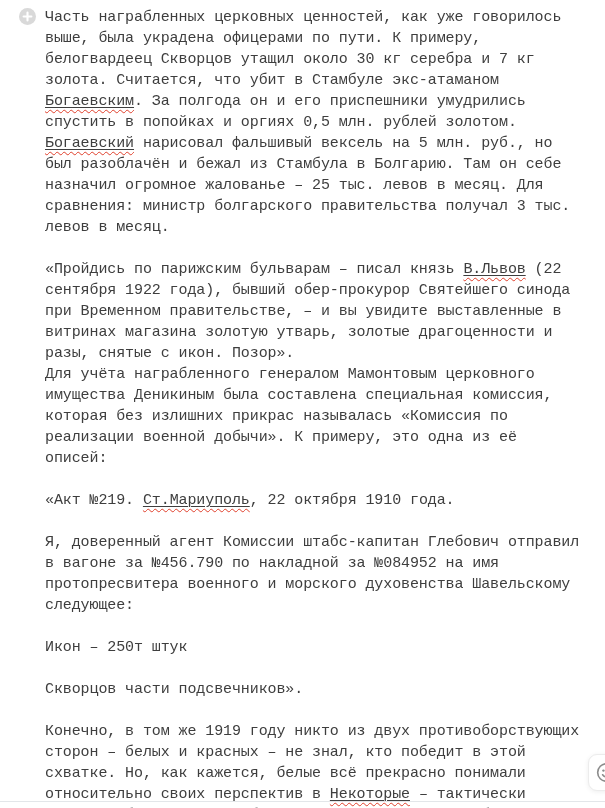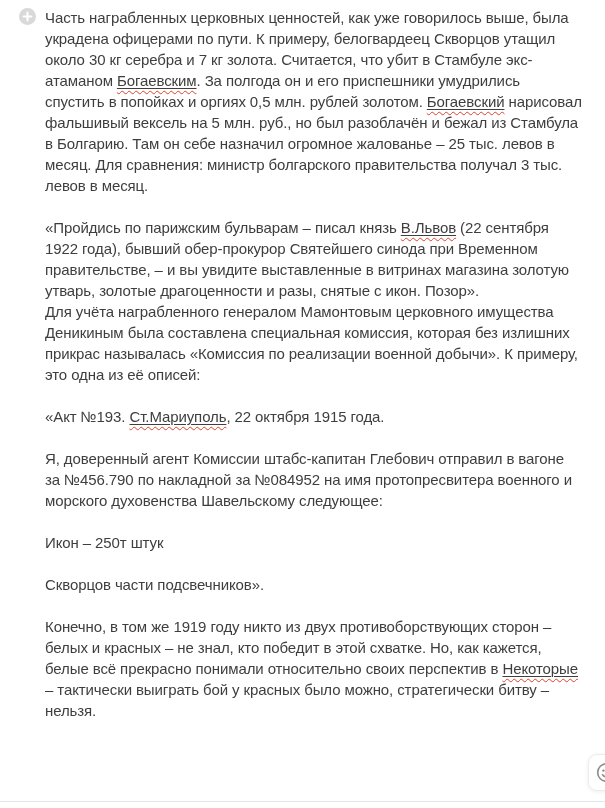--- a/index.html
+++ b/index.html
@@ -16,21 +16,21 @@
     left: 45px;
     top: 0;
     width: 538px;
     padding-top: 7px;
     font-size: 15px;
     line-height: 21px;
     letter-spacing: -0.1px;
     color: #3e3e3e;
     cursor: text;
   }
-  .article p { margin: 0 0 21px 0; }
+  .article p { margin: 0 0 21px 0; font-family: Liberation Mono, monospace; }
   .flagged-solid {
     text-decoration: underline solid currentColor 1px;
     text-underline-offset: 2px;
   }
   .flagged-wavy {
     text-decoration: underline wavy #e0402c 1px;
     text-underline-offset: 4px;
   }
   .add-block {
     position: absolute;
@@ -78,21 +78,21 @@
       <svg width="17" height="17" viewBox="0 0 17 17">
         <circle cx="8.5" cy="8.5" r="8.5" fill="#d9d9d9"></circle>
         <path d="M8.5 4.6 V12.4 M4.6 8.5 H12.4" stroke="#ffffff" stroke-width="2.1" stroke-linecap="round"></path>
       </svg>
     </span>
   </button>
 
   <div class="article">
       <p><span>Часть награбленных церковных ценностей, как уже говорилось выше, была украдена офицерами по пути. К примеру, белогвардеец Скворцов утащил около 30 кг серебра и 7 кг золота. Считается, что убит в Стамбуле экс-атаманом </span><span class="flagged-solid"><span class="flagged-wavy">Богаевским</span></span><span>. За полгода он и его приспешники умудрились спустить в попойках и оргиях 0,5 млн. рублей золотом. </span><span class="flagged-solid"><span class="flagged-wavy">Богаевский</span></span><span> нарисовал фальшивый вексель на 5 млн. руб., но был разоблачён и бежал из Стамбула в Болгарию. Там он себе назначил огромное жалованье – 25 тыс. левов в месяц. Для сравнения: министр болгарского правительства получал 3 тыс. левов в месяц.</span></p>
       <p><span>«Пройдись по парижским бульварам – писал князь </span><span class="flagged-solid"><span class="flagged-wavy">В.Львов</span></span><span> (22 сентября 1922 года), бывший обер-прокурор Святейшего синода при Временном правительстве, – и вы увидите выставленные в витринах магазина золотую утварь, золотые драгоценности и разы, снятые с икон. Позор».</span><br><span>Для учёта награбленного генералом Мамонтовым церковного имущества Деникиным была составлена специальная комиссия, которая без излишних прикрас называлась «Комиссия по реализации военной добычи». К примеру, это одна из её описей:</span></p>
-      <p><span>«Акт №193. </span><span class="flagged-solid"><span class="flagged-wavy">Ст.Мариуполь</span></span><span>, 22 октября 1915 года.</span></p>
+      <p><span>«Акт №219. </span><span class="flagged-solid"><span class="flagged-wavy">Ст.Мариуполь</span></span><span>, 22 октября 1910 года.</span></p>
       <p><span>Я, доверенный агент Комиссии штабс-капитан Глебович отправил в вагоне за №456.790 по накладной за №084952 на имя протопресвитера военного и морского духовенства Шавельскому следующее:</span></p>
       <p><span>Икон – 250т штук</span></p>
       <p><span>Скворцов части подсвечников».</span></p>
       <p><span>Конечно, в том же 1919 году никто из двух противоборствующих сторон – белых и красных – не знал, кто победит в этой схватке. Но, как кажется, белые всё прекрасно понимали относительно своих перспектив в </span><span class="flagged-solid"><span class="flagged-wavy">Некоторые</span></span><span> – тактически выиграть бой у красных было можно, стратегически битву – нельзя.</span></p>
     </div>
 
   <button class="feedback">
     <span>
       <svg width="23" height="23" viewBox="0 0 24 24">
         <circle cx="12" cy="12" r="9.2" fill="none" stroke="#8c8c8c" stroke-width="1.7"></circle>

